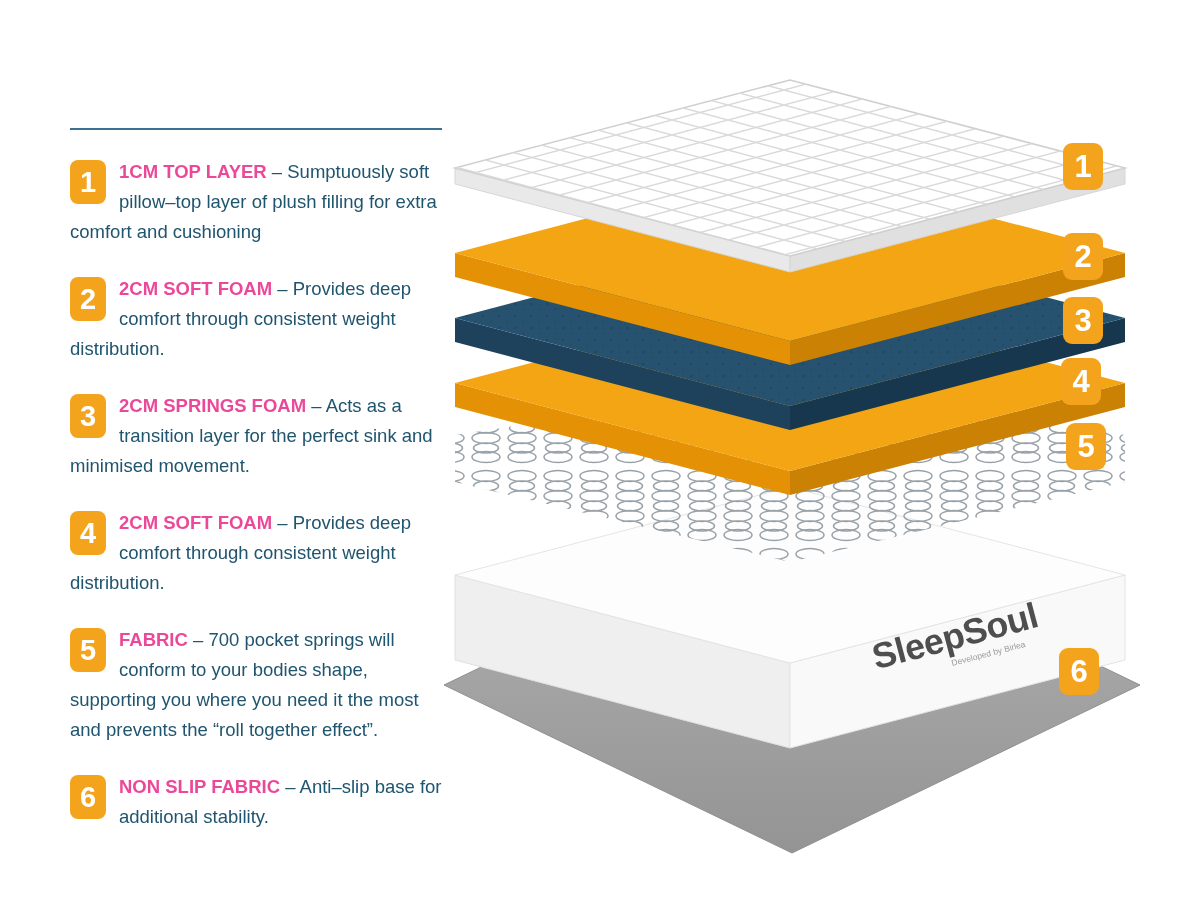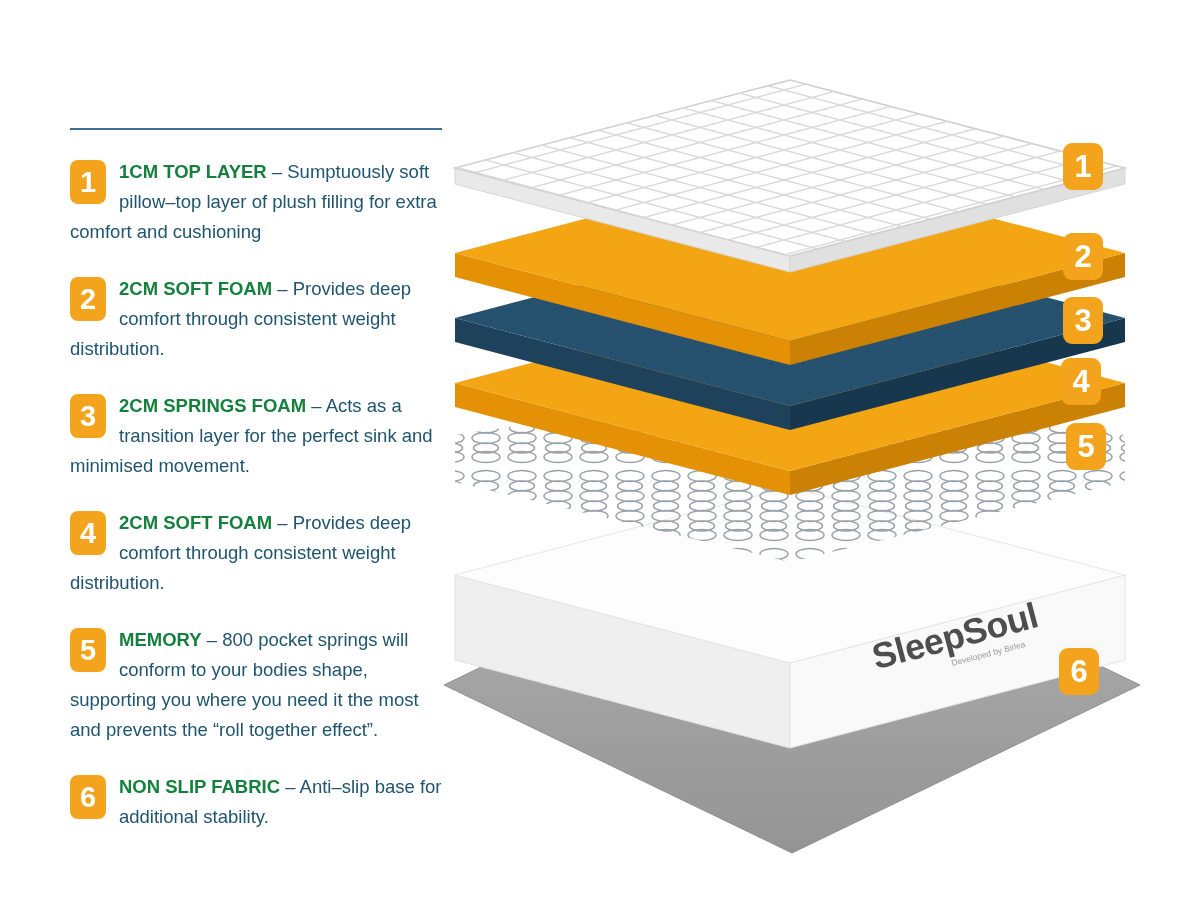--- a/index.html
+++ b/index.html
@@ -15,21 +15,21 @@
   .step::after{content:"";display:block;clear:none;}
   .num-badge{
     float:left;width:36px;height:44px;margin:3px 13px 6px 0;
     background:#F4A41C;border-radius:8px;
     color:#ffffff;font-weight:bold;font-size:29px;line-height:44px;text-align:center;
     display:block;
   }
   .step-text{
     margin:0;font-size:18.5px;line-height:30px;color:#20556f;
   }
-  .step-text strong{color:#15803d;font-weight:bold;}
+  .step-text strong{color:#ec4899;font-weight:bold;}
   .diagram{position:absolute;left:0;top:0;width:1200px;height:900px;}
   .diagram svg{position:absolute;left:0;top:0;}
   .d-badge{
     position:absolute;width:40px;height:47px;background:#F4A41C;border-radius:9px;
     color:#ffffff;font-weight:bold;font-size:31px;line-height:47px;text-align:center;
   }
   .db1{left:1063px;top:143px;}
   .db2{left:1063px;top:233px;}
   .db3{left:1063px;top:297px;}
   .db4{left:1061px;top:358px;}
@@ -56,21 +56,21 @@
     <p class="step-text"><strong>2CM SPRINGS FOAM</strong> <span>– Acts as a transition layer for the perfect sink and minimised movement.</span></p>
   </div>
 
   <div class="step">
     <span class="num-badge">4</span>
     <p class="step-text"><strong>2CM SOFT FOAM</strong> <span>– Provides deep comfort through consistent weight distribution.</span></p>
   </div>
 
   <div class="step">
     <span class="num-badge">5</span>
-    <p class="step-text"><strong>MEMORY</strong> <span>– 800 pocket springs will conform to your bodies shape, supporting you where you need it the most and prevents the “roll together effect”.</span></p>
+    <p class="step-text"><strong>FABRIC</strong> <span>– 700 pocket springs will conform to your bodies shape, supporting you where you need it the most and prevents the “roll together effect”.</span></p>
   </div>
 
   <div class="step">
     <span class="num-badge">6</span>
     <p class="step-text"><strong>NON SLIP FABRIC</strong> <span>– Anti–slip base for additional stability.</span></p>
   </div>
 
 </div>
 
 <div class="diagram">

